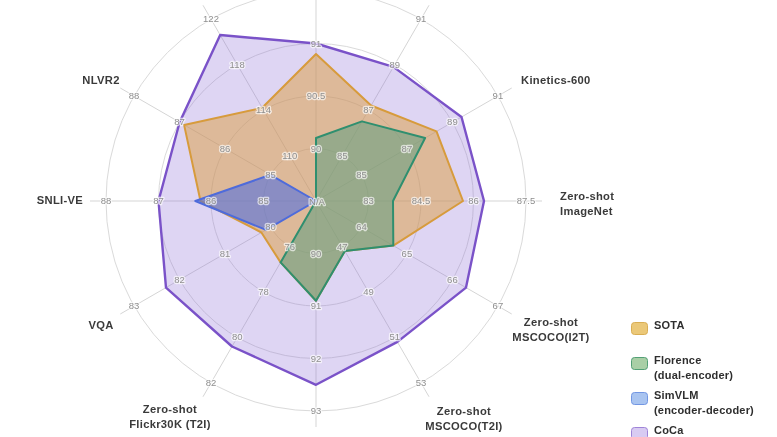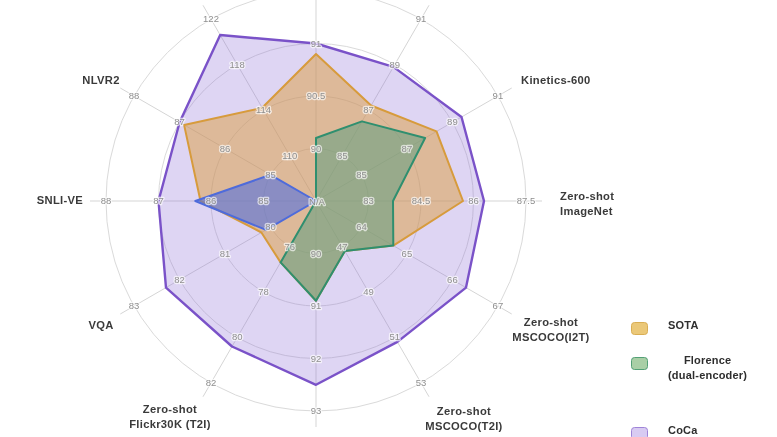--- a/index.html
+++ b/index.html
@@ -1,20 +1,20 @@
 <!DOCTYPE html>
 <html><head>
 <meta charset="utf-8">
 <style>
   html,body{margin:0;padding:0;background:#ffffff;}
   body{width:777px;height:437px;overflow:hidden;font-family:"Liberation Sans",sans-serif;}
   .stage{position:relative;width:777px;height:437px;background:#fff;}
   svg{position:absolute;left:0;top:0;}
   #legend{position:absolute;left:631px;top:318px;width:146px;height:119px;}
-  .legend-item{position:absolute;left:0;display:flex;gap:20px;white-space:nowrap;}
+  .legend-item{position:absolute;left:0;display:flex;gap:6px;white-space:nowrap;}
   .swatch{width:17px;height:13px;border-radius:3.5px;border:1.6px solid;flex:none;margin-top:4px;box-sizing:border-box;}
   .legend-text{font-size:11px;font-weight:bold;color:#2e2e2e;line-height:14.5px;letter-spacing:0.2px;}
 </style>
 </head>
 <body>
 
 <div class="stage">
   <svg id="radar" width="777" height="437" viewBox="0 0 777 437">
       <g>
         <circle cx="316" cy="201" r="52.5" fill="none" stroke="#dadada" stroke-width="1"></circle>
@@ -105,25 +105,32 @@
         <text x="101" y="84" text-anchor="middle" stroke="rgba(255,255,255,0.65)" stroke-width="2.5" paint-order="stroke" stroke-linejoin="round">NLVR2</text>
       </g>
     </svg>
   <div id="legend">
       <div class="legend-item" style="top: 0px;">
         <span class="swatch" style="background: rgb(235, 200, 120); border-color: rgb(217, 174, 84);"></span>
         <span class="legend-text">
           <div>SOTA</div>
         </span>
       </div>
-      <div class="legend-item" style="top: 35px; text-align: center;">
+      <div class="legend-item" style="top: 35px;">
         <span class="swatch" style="background: rgb(169, 207, 166); border-color: rgb(83, 160, 118);"></span>
         <span class="legend-text">
           <div>Florence</div>
           <div>(dual-encoder)</div>
+        </span>
+      </div>
+      <div class="legend-item" style="top: 70px;">
+        <span class="swatch" style="background: rgb(169, 196, 240); border-color: rgb(114, 150, 227);"></span>
+        <span class="legend-text">
+          <div>SimVLM</div>
+          <div>(encoder-decoder)</div>
         </span>
       </div>
       <div class="legend-item" style="top: 105px;">
         <span class="swatch" style="background: rgb(216, 203, 242); border-color: rgb(159, 132, 216);"></span>
         <span class="legend-text">
           <div>CoCa</div>
           <div></div>
         </span>
       </div>
     </div>

